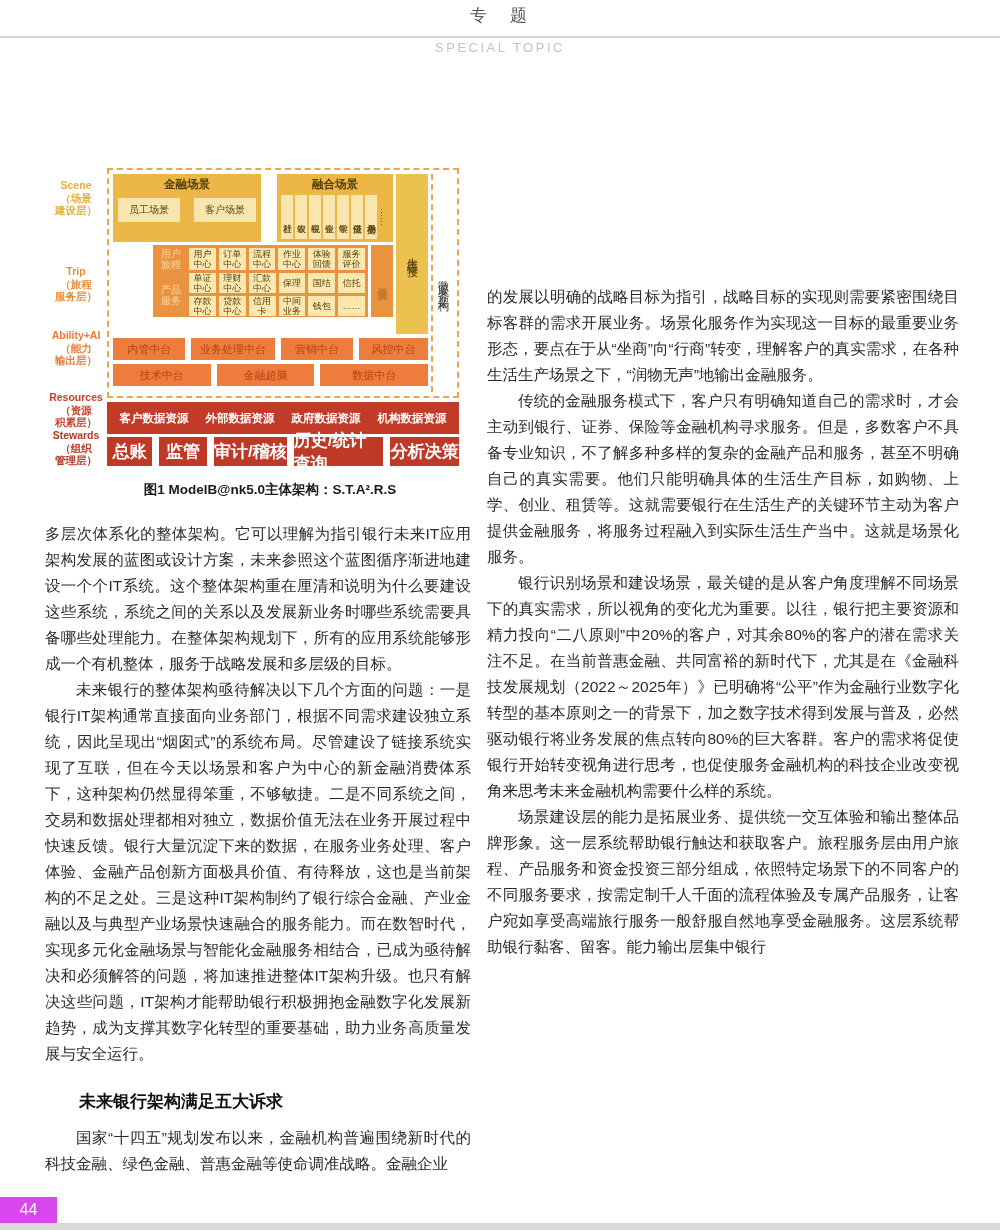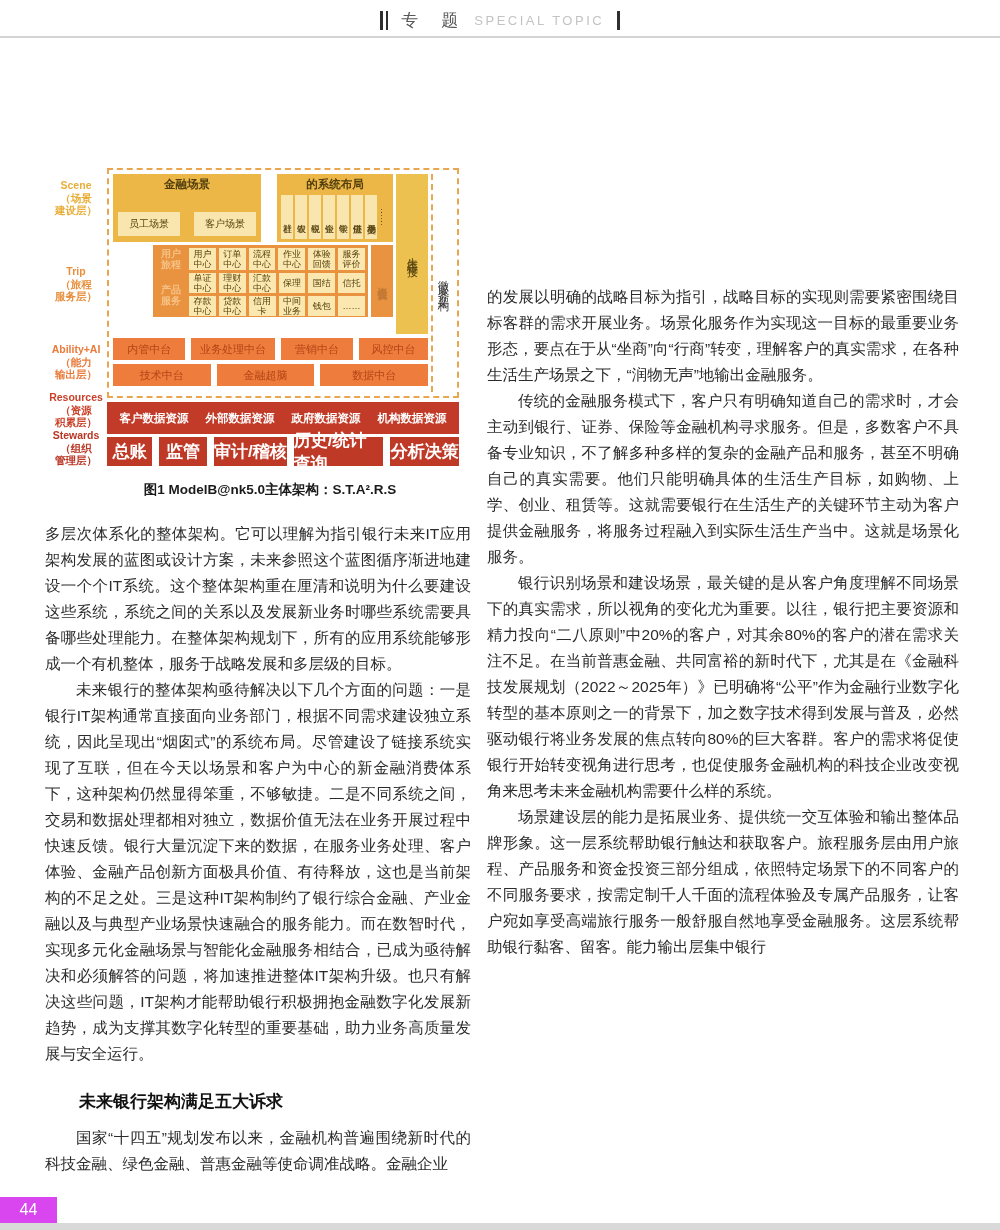--- a/index.html
+++ b/index.html
@@ -4,49 +4,49 @@
 <style>
   html,body { margin:0; padding:0; }
   body {
     width:1000px; height:1230px; position:relative; background:#ffffff;
     font-family:"Liberation Sans", sans-serif; overflow:hidden;
   }
   .pre { white-space:pre-line; }
 
   
   .header { position:absolute; top:7px; left:0; width:100%; height:26px;
-    display:flex; justify-content:center; align-items:center; gap:13px; }
+    display:flex; justify-content:center; align-items:center; gap:13px;flex-direction:column; }
   .dbar { display:flex; gap:3px; }
   .dbar i, .sbar { display:block; width:2.5px; height:19px; background:#2f2f2f; }
   .h-cn { font-size:17px; color:#575757; letter-spacing:3px; }
   .h-en { font-size:13px; color:#c3c3c3; letter-spacing:2.5px; }
   .header-rule { position:absolute; top:36px; left:0; width:100%; height:2px; background:#d4d4d4; }
 
   
   .figure { position:absolute; left:45px; top:165px; width:425px; height:348px; }
   .layer-label { position:absolute; width:62px; text-align:center; font-size:10.5px;
     line-height:12.5px; font-weight:bold; }
   .ll-scene { top:14px; color:#e8ae3a; }
   .ll-trip { top:100px; color:#e88f3d; }
-  .ll-ability { top:178px; color:#ea7a3a; }
+  .ll-ability { top:164px; color:#ea7a3a; }
   .ll-resources { top:226px; color:#ca4029; }
   .ll-stewards { top:264px; color:#b93524; }
 
   .dashedbox { position:absolute; left:62px; top:3px; width:352px; height:230px;
     border:2px dashed #eaa64e; box-sizing:border-box; display:flex; padding:4px; }
   .left-content { flex:1; display:flex; flex-direction:column; gap:4px; min-width:0; }
   .top-row { display:flex; gap:3px; height:160px; }
   .main-st { flex:1; display:flex; flex-direction:column; gap:3px; min-width:0; }
 
   .scene-row { height:68px; display:flex; gap:16px; }
   .scene-box { background:#ecb747; display:flex; flex-direction:column; padding:3px 4px; box-sizing:border-box; }
   .scene-finance { flex:1.3; }
   .scene-fusion { flex:1; }
   .scene-title { text-align:center; font-size:11.5px; color:#54400e; font-weight:bold; height:15px; }
-  .finance-items { display:flex; justify-content:center; gap:14px; margin-top:20px; }
+  .finance-items { display:flex; justify-content:center; gap:14px; margin-top:6px; }
   .chip { background:#f9e6ae; color:#54400e; font-size:10px;
     display:flex; align-items:center; justify-content:center; }
   .finance-items .chip { width:62px; height:24px; }
   .fusion-items { display:flex; gap:2px; margin-top:3px; height:44px; justify-content:center; }
   .vchip { writing-mode:vertical-rl; width:12px; font-size:9px; padding:1px 0;
     display:flex; align-items:center; justify-content:center; background:#f9e6ae; color:#54400e; }
   .fusion-more { writing-mode:vertical-rl; color:#54400e; font-size:9px; align-self:center; }
 
   .trip-row { height:72px; display:flex; gap:3px;padding-left:40px; }
   .trip-main { flex:1; background:#e9923f; padding:3px; display:flex; flex-direction:column;
@@ -137,21 +137,21 @@
 
           <div class="scene-row">
             <div class="scene-box scene-finance">
               <div class="scene-title">金融场景</div>
               <div class="finance-items">
                 <div class="chip">员工场景</div>
                 <div class="chip">客户场景</div>
               </div>
             </div>
             <div class="scene-box scene-fusion">
-              <div class="scene-title">的系统布局</div>
+              <div class="scene-title">融合场景</div>
               <div class="fusion-items">
                 <div class="vchip">社群</div>
                 <div class="vchip">农银</div>
                 <div class="vchip">税银</div>
                 <div class="vchip">银企</div>
                 <div class="vchip">学银</div>
                 <div class="vchip">供应链</div>
                 <div class="vchip">交易市场</div>
                 <div class="fusion-more">……</div>
               </div>

